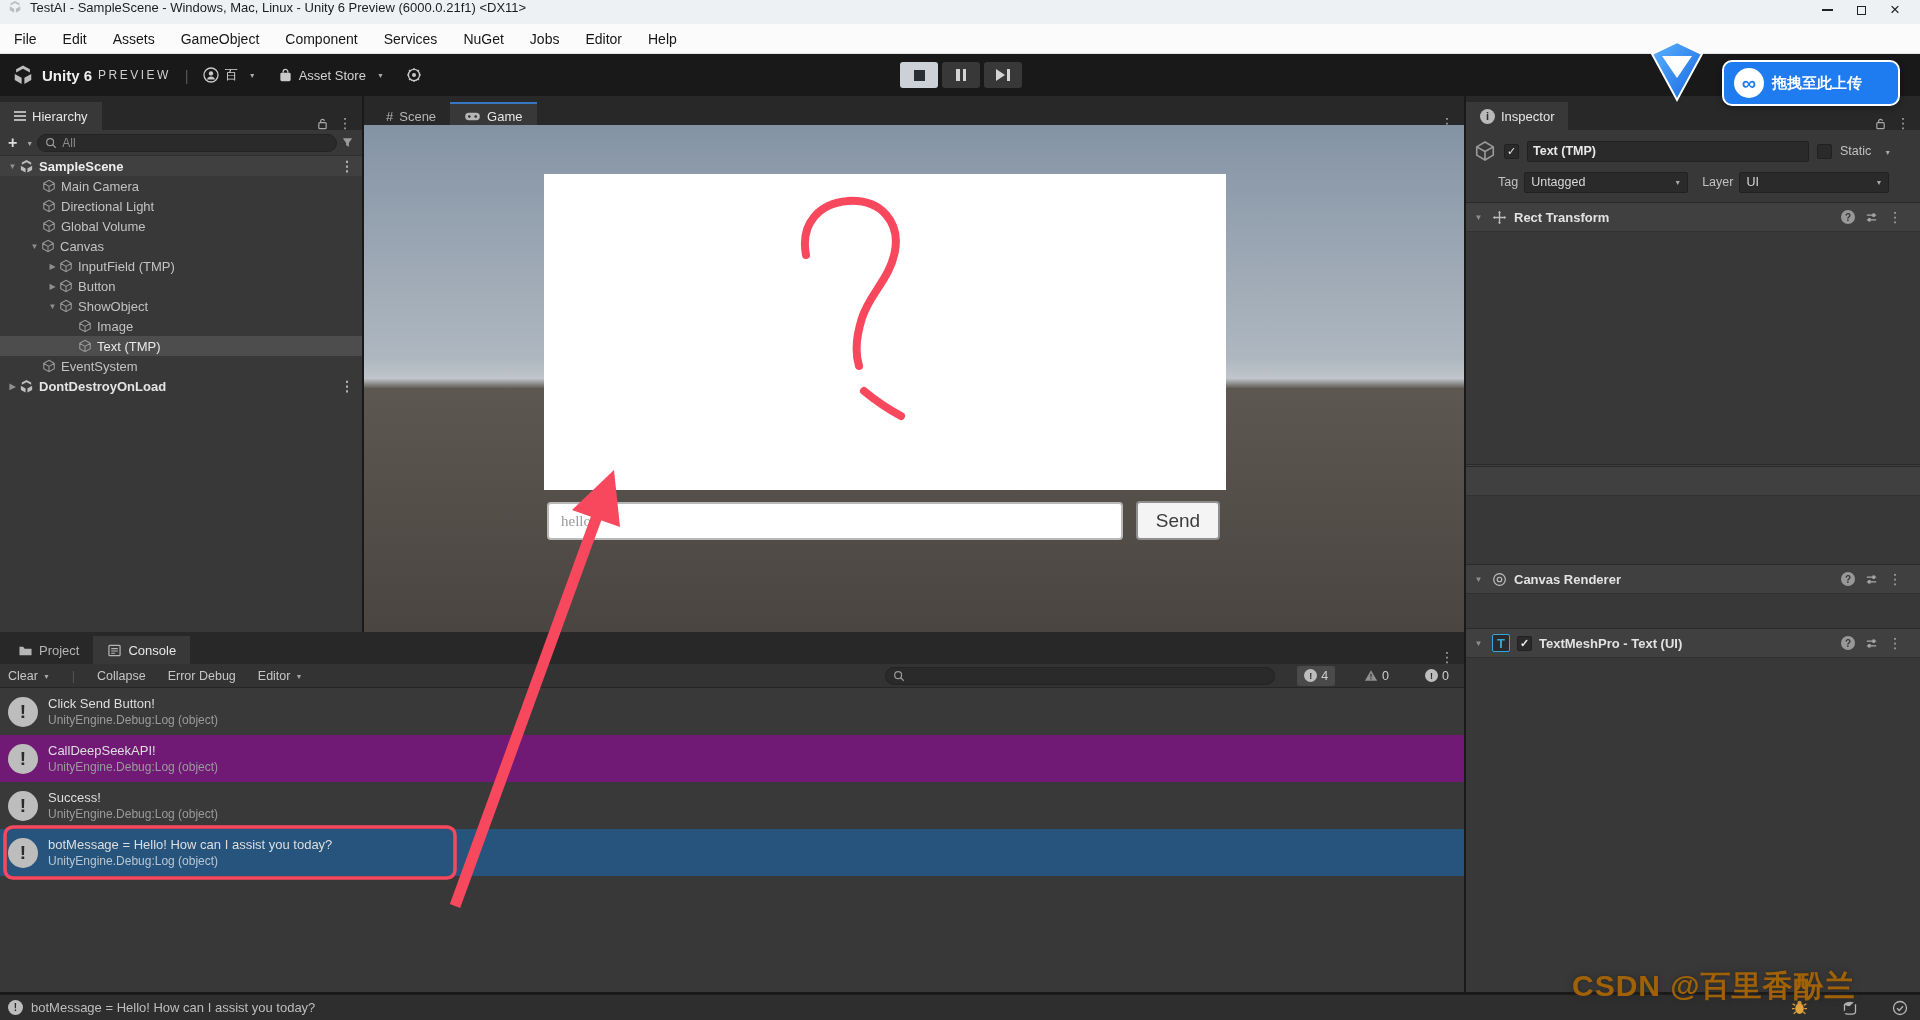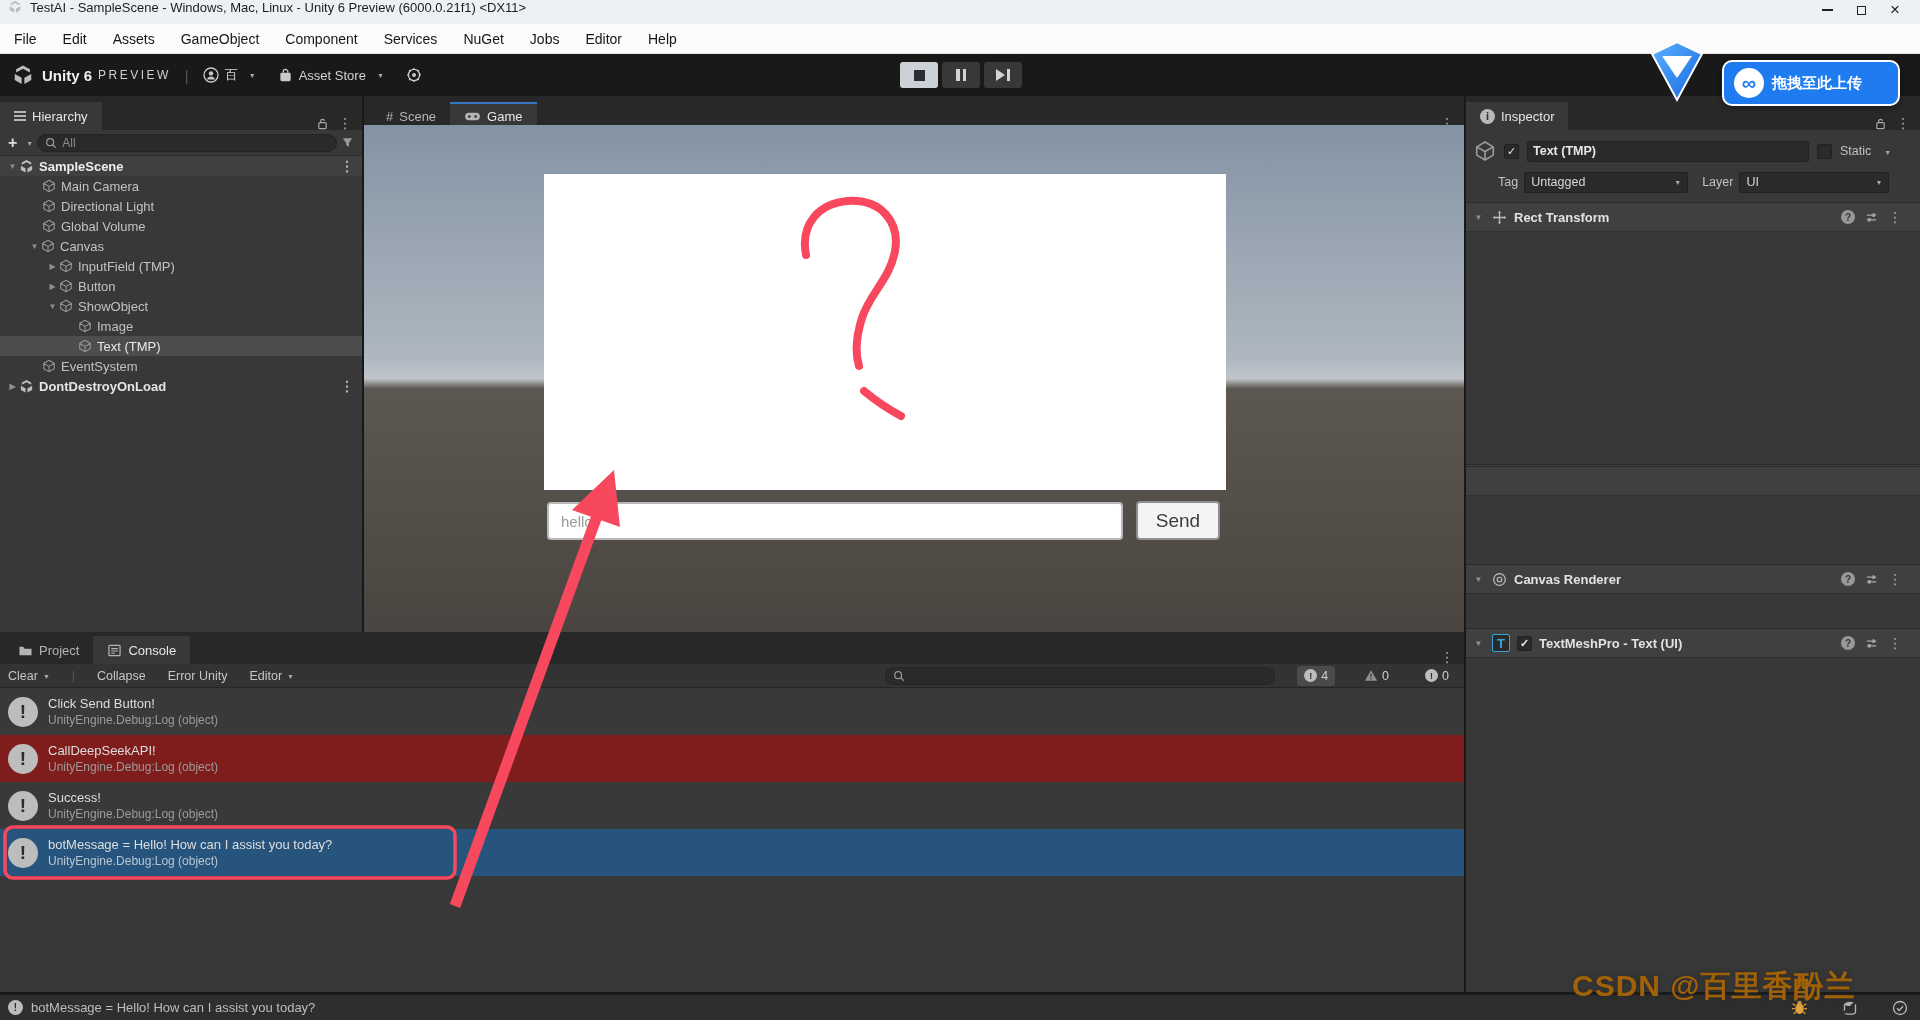--- a/index.html
+++ b/index.html
@@ -61,32 +61,32 @@
   .row-kebab{margin-left:auto;padding-right:8px;}
 
   
   #gamepanel{left:364px;top:96px;width:1100px;height:536px;background:#232323;}
   #game-toolbar{height:28px;background:#232323;display:flex;align-items:center;gap:8px;padding:0 8px;border-bottom:1px solid #1a1a1a;color:#c9c9c9;font-size:12.5px;}
   .gdd{height:20px;background:#333;border-radius:3px;display:flex;align-items:center;padding:0 8px;gap:4px;}
   .slider-track{width:170px;height:3px;background:#7f7f7f;border-radius:2px;position:relative;}
   .slider-thumb{position:absolute;left:42%;top:-5px;width:13px;height:13px;border-radius:50%;background:#cdcdcd;}
   #viewport{position:absolute;left:0;top:29px;width:1100px;height:507px;overflow:hidden;background:linear-gradient(#8493a4 0%,#aeb7c0 46%,#bfc5ca 50%,#5d5751 52%,#4a4540 100%);}
   #chat-panel{position:absolute;left:180px;top:49px;width:682px;height:316px;background:#fff;}
-  #chat-input{position:absolute;left:183px;top:377px;width:576px;height:38px;background:#fff;border:2px solid #b9b9b9;border-radius:4px;color:#9a9a9a;font-size:15px;padding:0 12px;}
+  #chat-input{position:absolute;left:183px;top:377px;width:576px;height:38px;background:#fff;border:2px solid #b9b9b9;border-radius:4px;color:#9a9a9a;font-size:15px;padding:0 12px;font-family:Liberation Serif, serif;}
   #send-btn{position:absolute;left:772px;top:376px;width:84px;height:39px;background:#f4f4f4;border:2px solid #8f8f8f;border-radius:4px;color:#3c3c3c;font-size:19px;}
 
   
   #console{left:0;top:632px;width:1464px;height:360px;background:#383838;}
   #con-toolbar{height:24px;background:#333;border-bottom:1px solid #262626;display:flex;align-items:center;gap:22px;padding:0 8px;color:#c6c6c6;font-size:12.5px;}
   #con-search{width:390px;height:18px;background:#2a2a2a;border:1px solid #232323;border-radius:9px;display:flex;align-items:center;padding:0 7px;margin-left:auto;}
   .badge{display:flex;align-items:center;gap:4px;height:20px;padding:0 7px;border-radius:3px;color:#cfcfcf;}
   .badge.on{background:#4a4a4a;}
   .logrow{height:47px;display:flex;align-items:center;padding:0 8px;gap:10px;}
   .logrow.z0{background:#393939;}
-  .logrow.z1{background:#7f1d1d;}
+  .logrow.z1{background:#701a75;}
   .logrow.sel{background:#26547d;}
   .log-icon{width:30px;height:30px;border-radius:50%;background:#bdbdbd;color:#2b2b2b;font-weight:bold;font-size:19px;display:flex;align-items:center;justify-content:center;flex:none;}
   .log-icon::before{content:"!";}
   .log-icon.sm{width:13px;height:13px;font-size:9px;}
   .log-l1{color:#dedede;font-size:13px;line-height:17px;}
   .log-l2{color:#9b9b9b;font-size:12px;line-height:16px;}
 
   
   #inspector{left:1466px;top:96px;width:454px;height:896px;background:#383838;}
   .insp-row{position:absolute;left:0;width:454px;display:flex;align-items:center;}
@@ -488,21 +488,21 @@
         <span>Console</span>
       </div>
       <div class="strip-icons">
           <span class="kebab">⋮</span>
         </div>
     </div>
     <div id="con-toolbar">
       <span><span>Clear</span><span class="caret"></span></span>
       <span style="color:#555">|</span>
       <span>Collapse</span>
-      <span>Error Unity</span>
+      <span>Error Debug</span>
       <span><span>Editor</span><span class="caret"></span></span>
       <div id="con-search">
         <svg class="ic" width="12" height="12">
             <use href="#sy-search"></use>
           </svg>
       </div>
       <span class="badge on">
           <span class="log-icon sm"></span>
           <span>4</span>
         </span>

